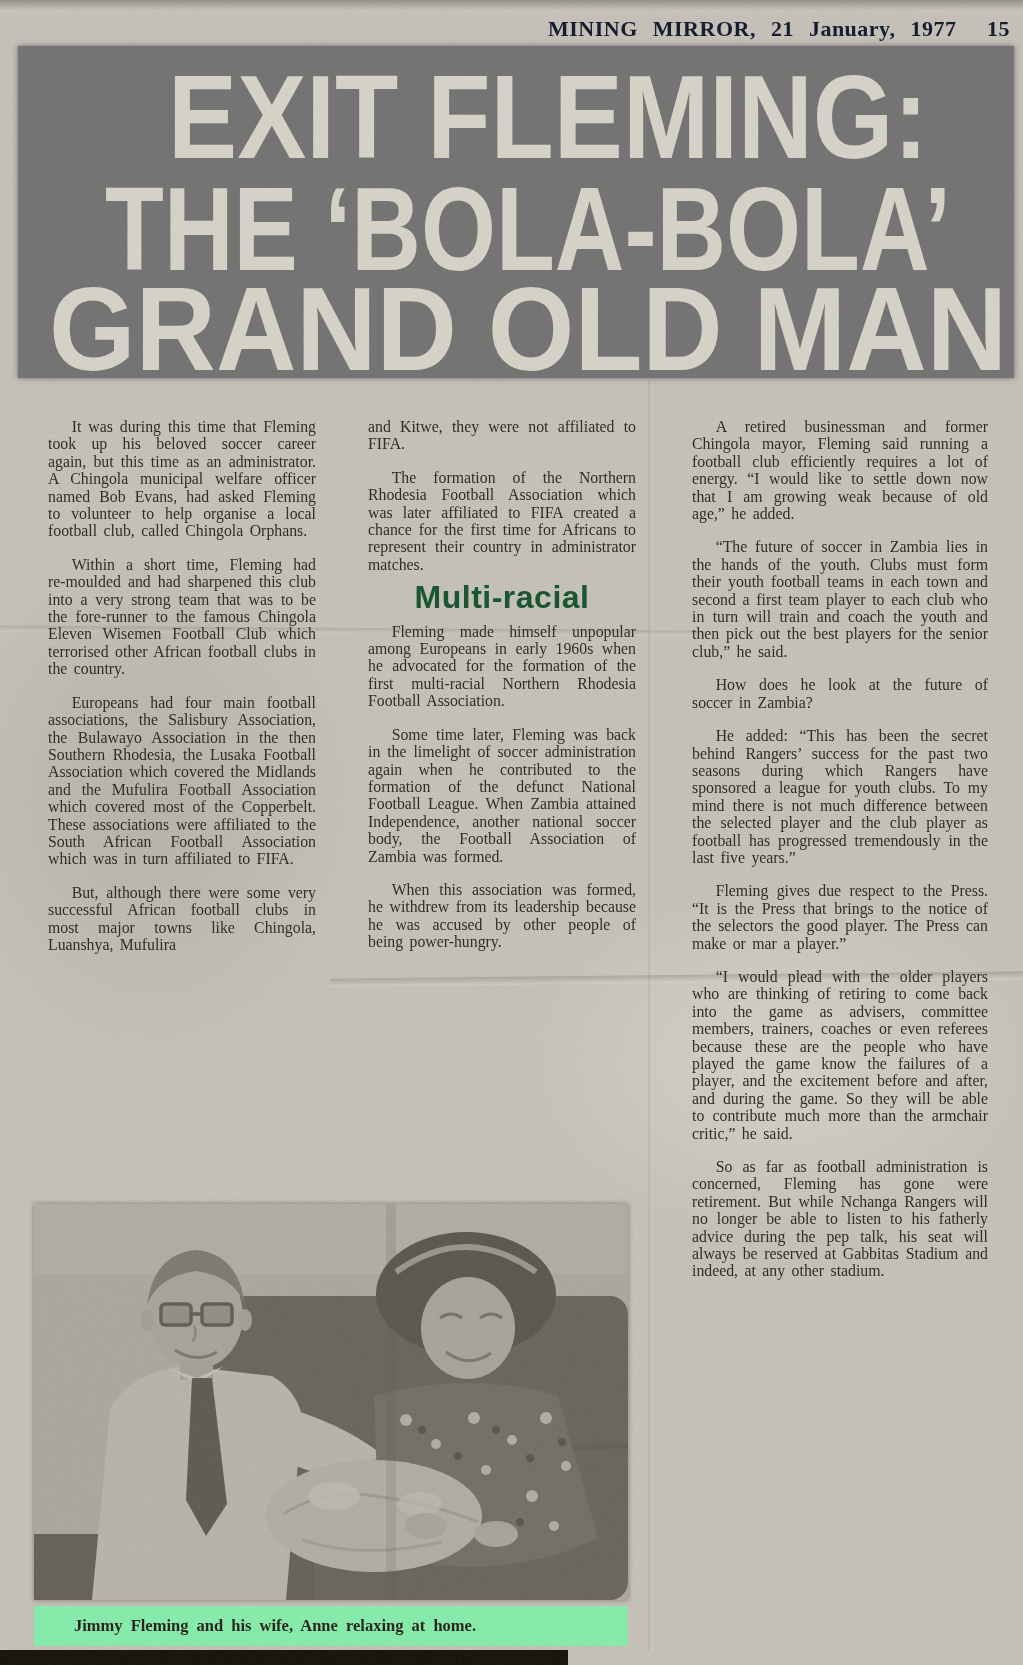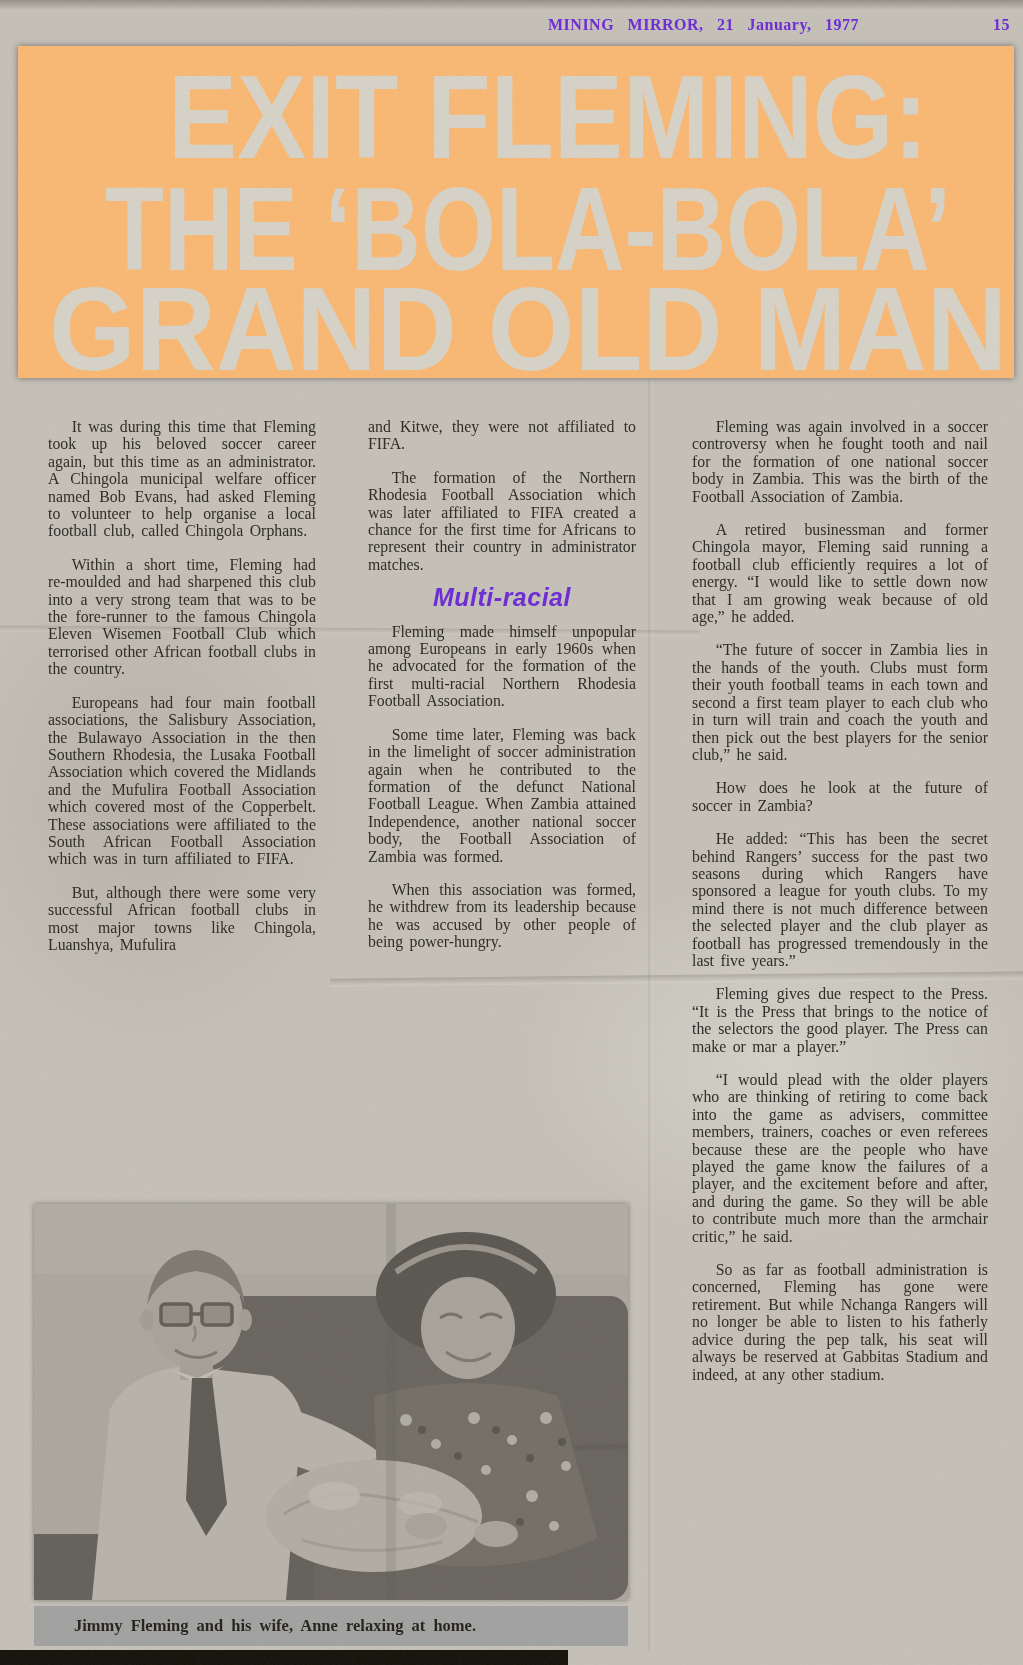--- a/index.html
+++ b/index.html
@@ -9,41 +9,41 @@
   .stain{position:absolute;pointer-events:none;}
   .stain1{left:-60px;top:540px;width:420px;height:520px;background:radial-gradient(closest-side,rgba(120,112,98,.18),rgba(120,112,98,0));}
   .stain2{left:520px;top:880px;width:520px;height:360px;background:radial-gradient(closest-side,rgba(255,255,250,.28),rgba(255,255,250,0));}
   .stain3{left:300px;top:60px;width:500px;height:260px;background:radial-gradient(closest-side,rgba(90,84,72,.10),rgba(90,84,72,0));}
   .crease1{left:330px;top:975px;width:693px;height:8px;background:linear-gradient(180deg,rgba(70,64,54,.22),rgba(255,255,255,.18));transform:rotate(-.6deg);}
   .crease2{left:0px;top:628px;width:700px;height:6px;background:linear-gradient(180deg,rgba(70,64,54,.16),rgba(255,255,255,.14));transform:rotate(.4deg);}
   .crease3{left:648px;top:380px;width:5px;height:1270px;background:linear-gradient(90deg,rgba(70,64,54,.10),rgba(255,255,255,.12));}
   .edge-top{position:absolute;left:0;top:0;width:1023px;height:10px;background:linear-gradient(180deg,rgba(60,55,46,.35),rgba(60,55,46,0));}
 
   .masthead{position:absolute;left:548px;top:16px;width:462px;display:flex;justify-content:space-between;
-            font-weight:bold;font-size:16px;letter-spacing:.5px;word-spacing:9px;color:#6d28d9;}
+            font-weight:bold;font-size:22px;letter-spacing:.5px;word-spacing:9px;color:#0f172a;}
   .masthead .pnum{word-spacing:normal;text-align:center;}
 
-  .headline-box{position:absolute;left:18px;top:46px;width:996px;height:332px;background:#fdba74;
+  .headline-box{position:absolute;left:18px;top:46px;width:996px;height:332px;background:#737373;
                 box-shadow:0 0 6px rgba(0,0,0,.45);}
   .headline-box svg{display:block;width:100%;height:100%;}
   .headline-box text{fill:#d9d5ca;font-family:"Liberation Sans",sans-serif;font-weight:bold;}
 
   .col{position:absolute;top:402px;text-align:justify;font-size:15.8px;line-height:17.4px;word-spacing:2.5px;}
   .col p{margin:16px;text-indent:1.5em;}
   .col p.noindent{text-indent:0;}
   .col1{left:32px;width:300px;}
   .col2{left:352px;width:300px;}
   .col3{left:676px;width:328px;}
   .subhead{margin:14px 0 12px 0;text-align:center;font-family:"Liberation Sans",sans-serif;
-           font-weight:bold;font-size:25px;color:#6d28d9;letter-spacing:.5px;font-style:italic;}
+           font-weight:bold;font-size:32px;color:#14532d;letter-spacing:.5px;}
 
   .photo{position:absolute;left:34px;top:1204px;width:594px;height:396px;background:#b3afa7;
          box-shadow:0 0 5px rgba(0,0,0,.4);}
   .photo svg{display:block;width:100%;height:100%;}
-  .caption{position:absolute;left:34px;top:1606px;width:594px;height:40px;background:#a3a3a3;
+  .caption{position:absolute;left:34px;top:1606px;width:594px;height:40px;background:#86efac;
            font-weight:bold;font-size:16.5px;color:#221f1a;display:flex;align-items:center;
            padding-left:40px;box-sizing:border-box;word-spacing:4px;}
   .bottom-strip{position:absolute;left:0;top:1650px;width:568px;height:15px;background:#121008;}
 
   .noise{position:absolute;left:0;top:0;width:1023px;height:1665px;pointer-events:none;opacity:.5;}
 </style>
 </head>
 <body>
 
 <div class="page">
@@ -79,21 +79,20 @@
   <div class="col col2">
     <p class="noindent">and Kitwe, they were not affiliated to FIFA.</p>
     <p>The formation of the Northern Rhodesia Football Association which was later affiliated to FIFA created a chance for the first time for Africans to represent their country in administrator matches.</p>
     <h2 class="subhead">Multi-racial</h2>
     <p>Fleming made himself unpopular among Europeans in early 1960s when he advocated for the formation of the first multi-racial Northern Rhodesia Football Association.</p>
     <p>Some time later, Fleming was back in the limelight of soccer administration again when he contributed to the formation of the defunct National Football League. When Zambia attained Independence, another national soccer body, the Football Association of Zambia was formed.</p>
     <p>When this association was formed, he withdrew from its leadership because he was accused by other people of being power-hungry.</p>
   </div>
 
   <div class="col col3">
-    <p>Fleming was again involved in a soccer controversy when he fought tooth and nail for the formation of one national soccer body in Zambia. This was the birth of the Football Association of Zambia.</p>
     <p>A retired businessman and former Chingola mayor, Fleming said running a football club efficiently requires a lot of energy. “I would like to settle down now that I am growing weak because of old age,” he added.</p>
     <p>“The future of soccer in Zambia lies in the hands of the youth. Clubs must form their youth football teams in each town and second a first team player to each club who in turn will train and coach the youth and then pick out the best players for the senior club,” he said.</p>
     <p>How does he look at the future of soccer in Zambia?</p>
     <p>He added: “This has been the secret behind Rangers’ success for the past two seasons during which Rangers have sponsored a league for youth clubs. To my mind there is not much difference between the selected player and the club player as football has progressed tremendously in the last five years.”</p>
     <p>Fleming gives due respect to the Press. “It is the Press that brings to the notice of the selectors the good player. The Press can make or mar a player.”</p>
     <p>“I would plead with the older players who are thinking of retiring to come back into the game as advisers, committee members, trainers, coaches or even referees because these are the people who have played the game know the failures of a player, and the excitement before and after, and during the game. So they will be able to contribute much more than the armchair critic,” he said.</p>
     <p>So as far as football administration is concerned, Fleming has gone were retirement. But while Nchanga Rangers will no longer be able to listen to his fatherly advice during the pep talk, his seat will always be reserved at Gabbitas Stadium and indeed, at any other stadium.</p>
   </div>
 
   <div class="photo">

